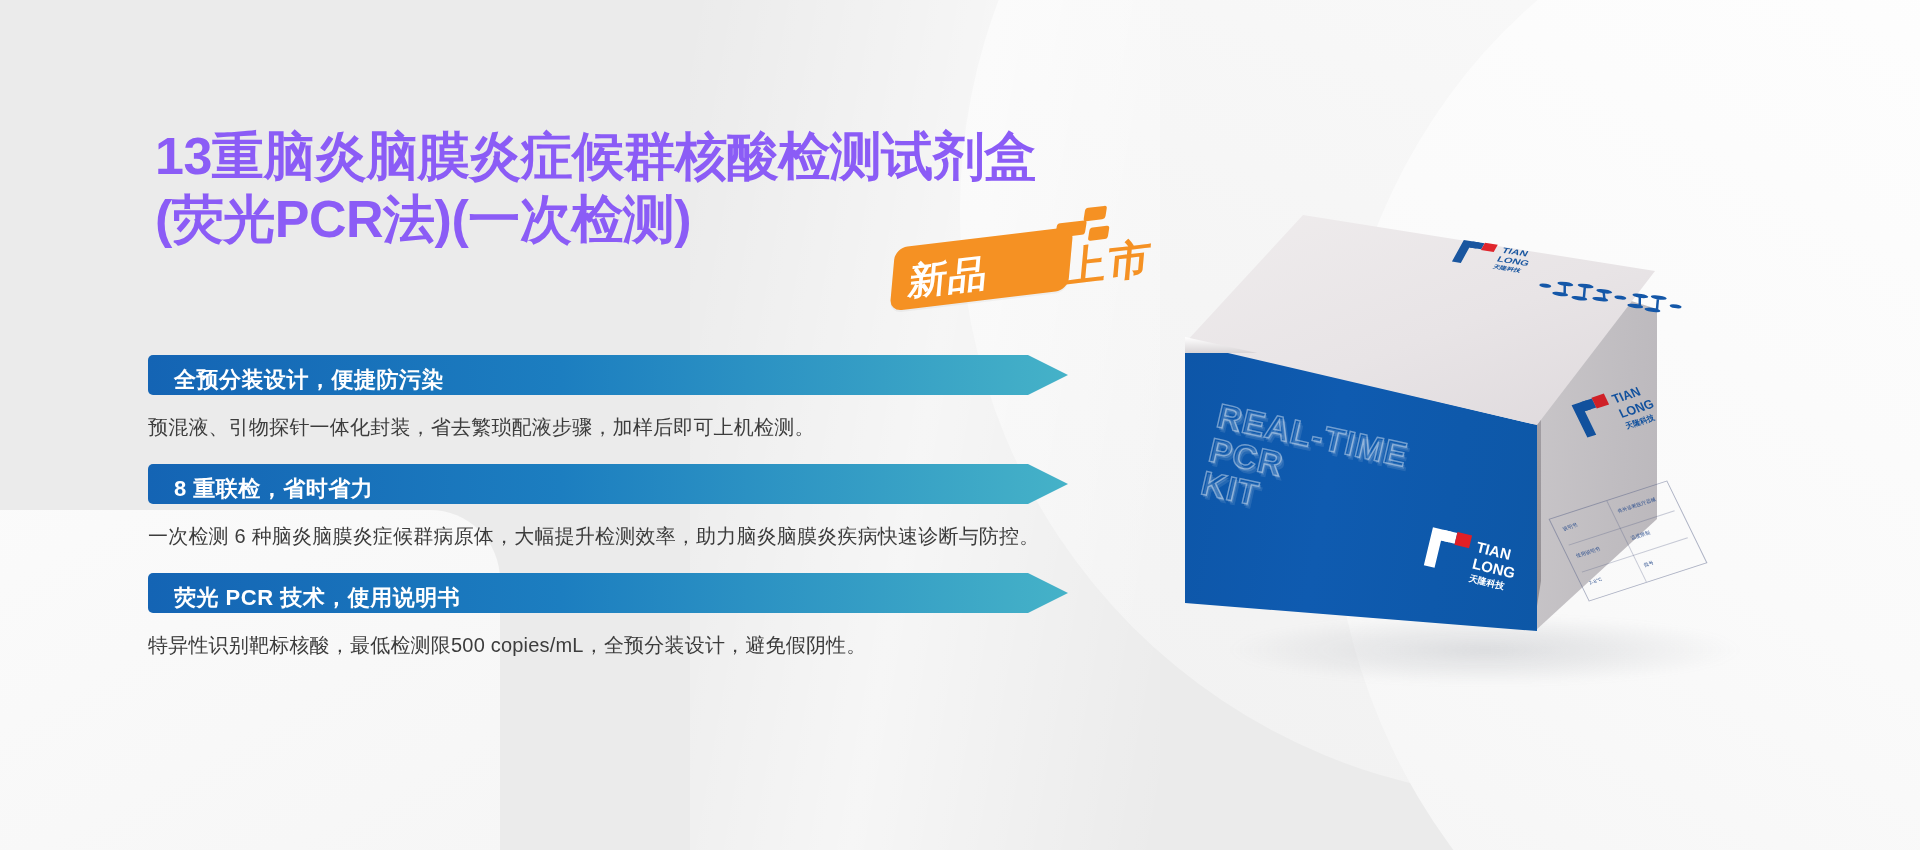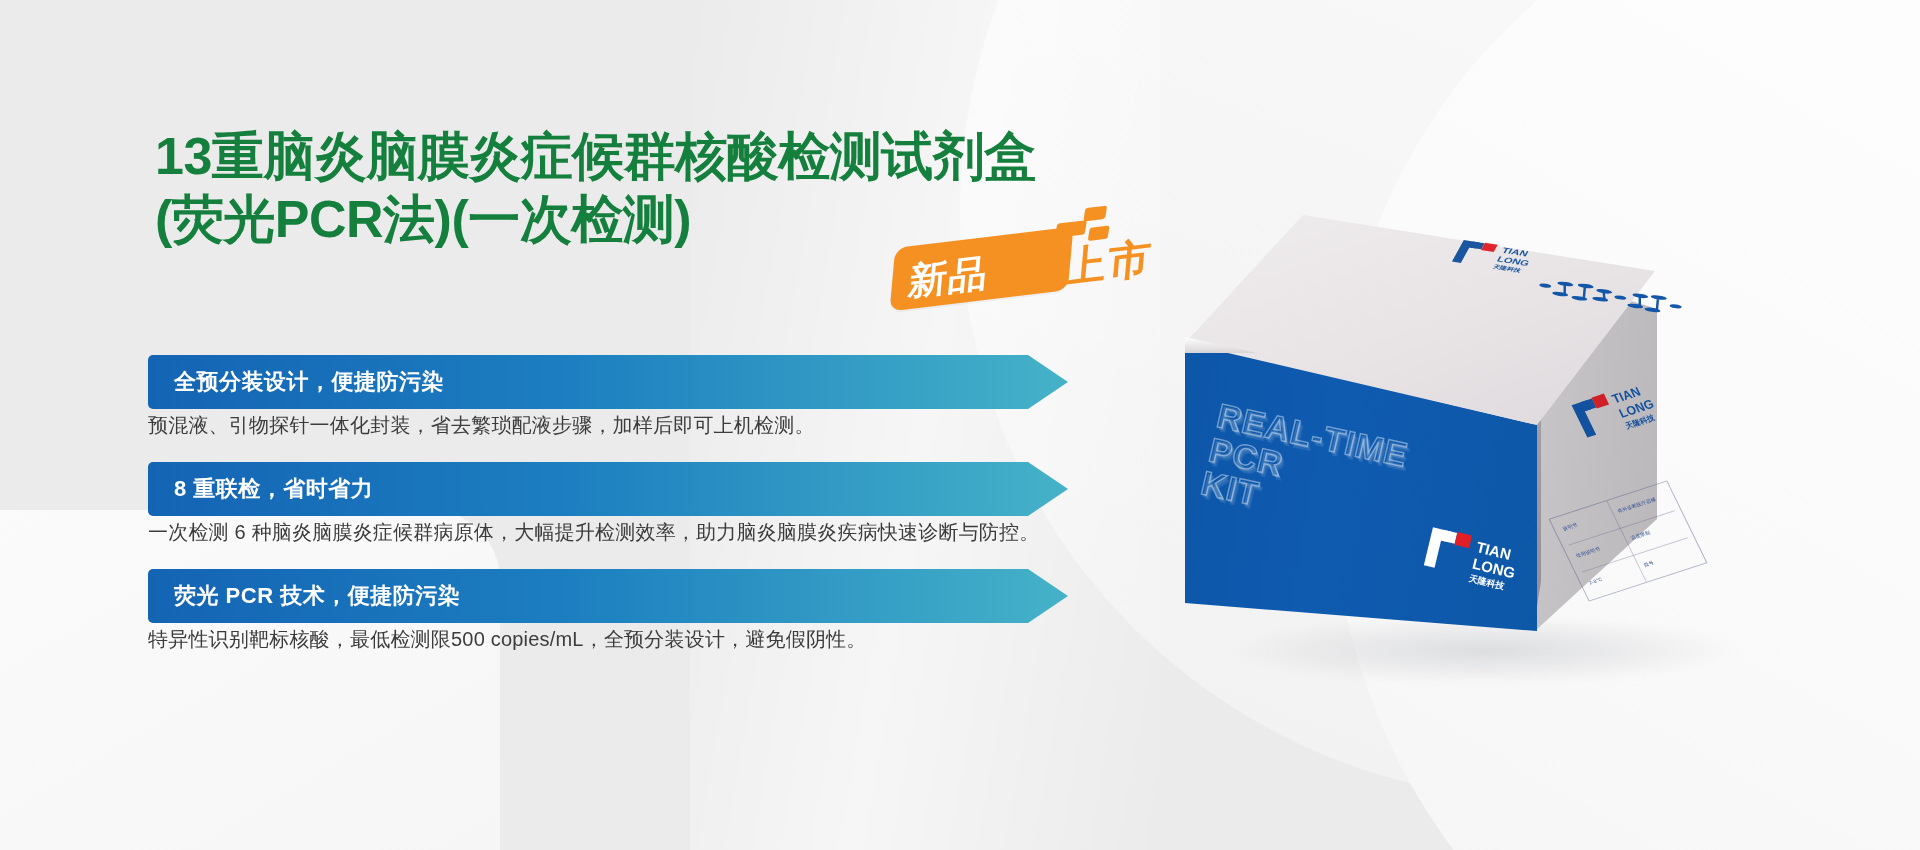--- a/index.html
+++ b/index.html
@@ -45,21 +45,21 @@
     left:690px; top:0;
     width:470px; height:850px;
     background:linear-gradient(100deg,rgba(255,255,255,0) 0%,rgba(255,255,255,.55) 50%,rgba(255,255,255,0) 100%);
     pointer-events:none;
   }
 
   
   .headline{
     position:absolute;
     left:155px; top:125px;
-    color:#15803d;
+    color:#8b5cf6;
     font-weight:800;
     font-size:52px;
     line-height:1.22;
     letter-spacing:-0.5px;
     white-space:nowrap;
   }
   .headline .ln2{ display:block; }
 
   
   .badge{
@@ -115,34 +115,35 @@
   .features{
     position:absolute;
     left:148px; top:355px;
     width:960px;
   }
   .feature{ margin-bottom:20px; }
   .feature:last-child{ margin-bottom:0; }
 
   .f-bar{
     position:relative;
-    height:54px;
+    height:40px;
     width:920px;
     display:flex;
-    align-items:center;
+    align-items:flex-end;
     padding-left:26px;
     color:#ffffff;
     font-size:22px;
     font-weight:800;
     letter-spacing:.5px;
     background:linear-gradient(90deg,#1464b4 0%,#1c7ec0 45%,#45b2c8 100%);
     border-radius:5px 0 0 5px;
     clip-path:polygon(0 0, 880px 0, 920px 50%, 880px 100%, 0 100%);
   }
   .f-desc{
+    margin-top:16px;
     color:#3c3c3c;
     font-size:20px;
     line-height:1.65;
     letter-spacing:.2px;
     max-width:900px;
   }
 
   
   .product{
     position:absolute;
@@ -305,21 +306,21 @@
 
     <div class="feature">
       <div class="f-bar">
         <span>8 重联检，省时省力</span>
       </div>
       <div class="f-desc">一次检测 6 种脑炎脑膜炎症候群病原体，大幅提升检测效率，助力脑炎脑膜炎疾病快速诊断与防控。</div>
     </div>
 
     <div class="feature">
       <div class="f-bar">
-        <span>荧光 PCR 技术，便捷防污染</span>
+        <span>荧光 PCR 技术，使用说明书</span>
       </div>
       <div class="f-desc">特异性识别靶标核酸，最低检测限500 copies/mL，全预分装设计，避免假阴性。</div>
     </div>
 
   </div>
 
   <div class="product">
     <div class="pbox-shadow"></div>
 
     <div class="pbox-side"></div>

